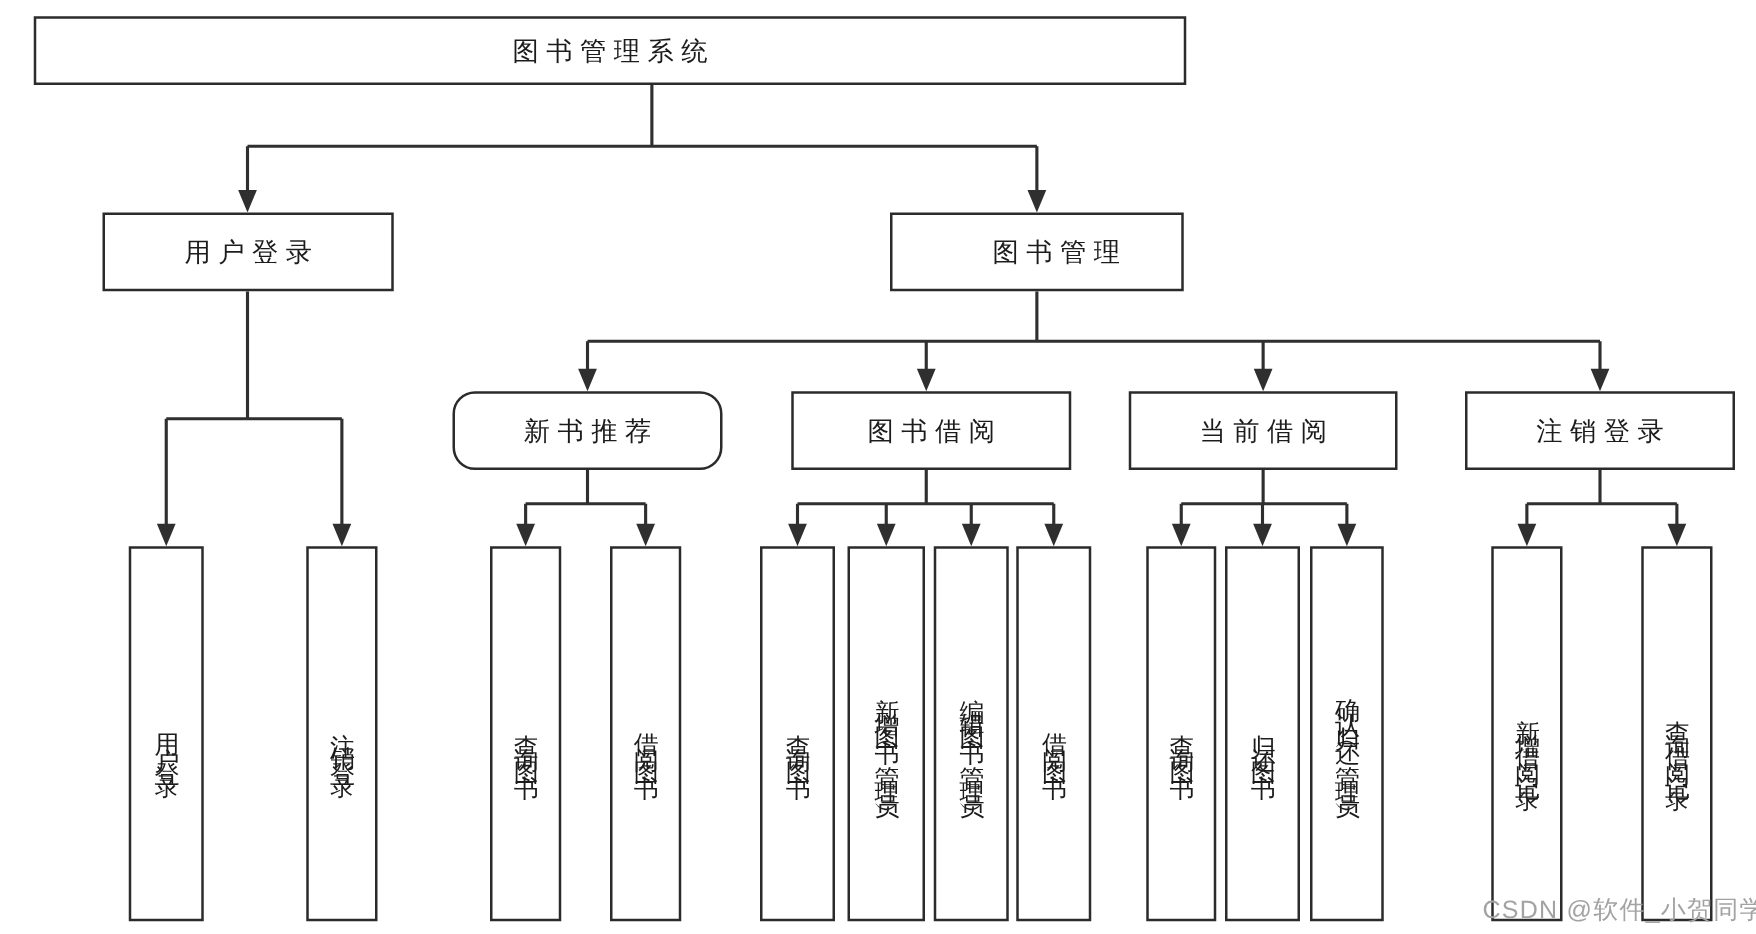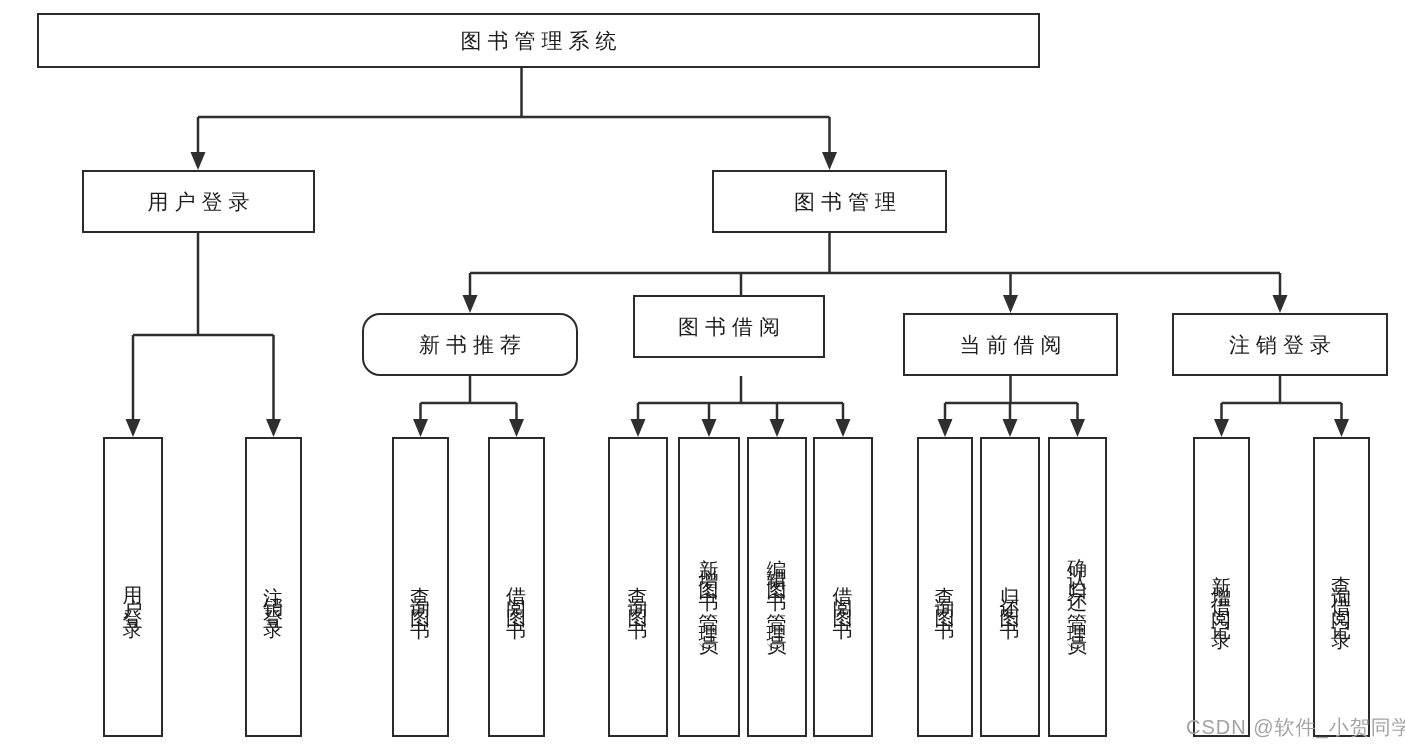--- a/index.html
+++ b/index.html
@@ -62,27 +62,27 @@
         <polygon points="769.5,419 784.5,419 777,437"></polygon>
         <polygon points="835.5,419 850.5,419 843,437"></polygon>
         <polygon points="937.5,419 952.5,419 945,437"></polygon>
         <polygon points="1002.5,419 1017.5,419 1010,437"></polygon>
         <polygon points="1070,419 1085,419 1077.5,437"></polygon>
         <polygon points="1214,419 1229,419 1221.5,437"></polygon>
         <polygon points="1334,419 1349,419 1341.5,437"></polygon>
       </g>
   </svg>
 
-  <div class="node" style="left:37px;top:13px;width:1003px;height:55px;">图书管理系统</div>
+  <div class="node" style="left:27px;top:13px;width:922px;height:55px;">图书管理系统</div>
 
   <div class="node" style="left:82px;top:170px;width:233px;height:63px;">用户登录</div>
   <div class="node" style="left:712px;top:170px;width:235px;height:63px;padding-left:37px;">图书管理</div>
 
   <div class="node" style="left:362px;top:313px;width:216px;height:63px;border-radius:18px;">新书推荐</div>
-  <div class="node" style="left:633px;top:295px;width:192px;height:63px;">图书借阅</div>
+  <div class="node" style="left:633px;top:313px;width:224px;height:63px;">图书借阅</div>
   <div class="node" style="left:903px;top:313px;width:215px;height:63px;text-align:center;">当前借阅</div>
   <div class="node" style="left:1172px;top:313px;width:216px;height:63px;">注销登录</div>
 
   <div class="leaf" style="left:103px;width:60px;">
     <span>用户登录</span>
   </div>
   <div class="leaf" style="left:245px;width:57px;">
     <span>注销登录</span>
   </div>
 

